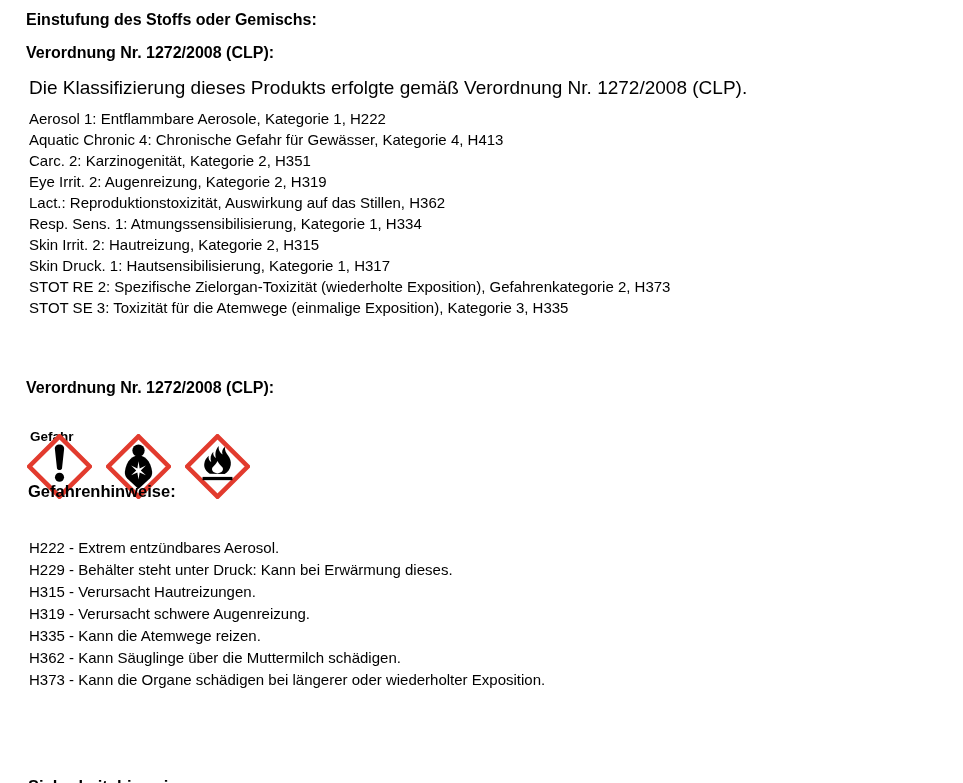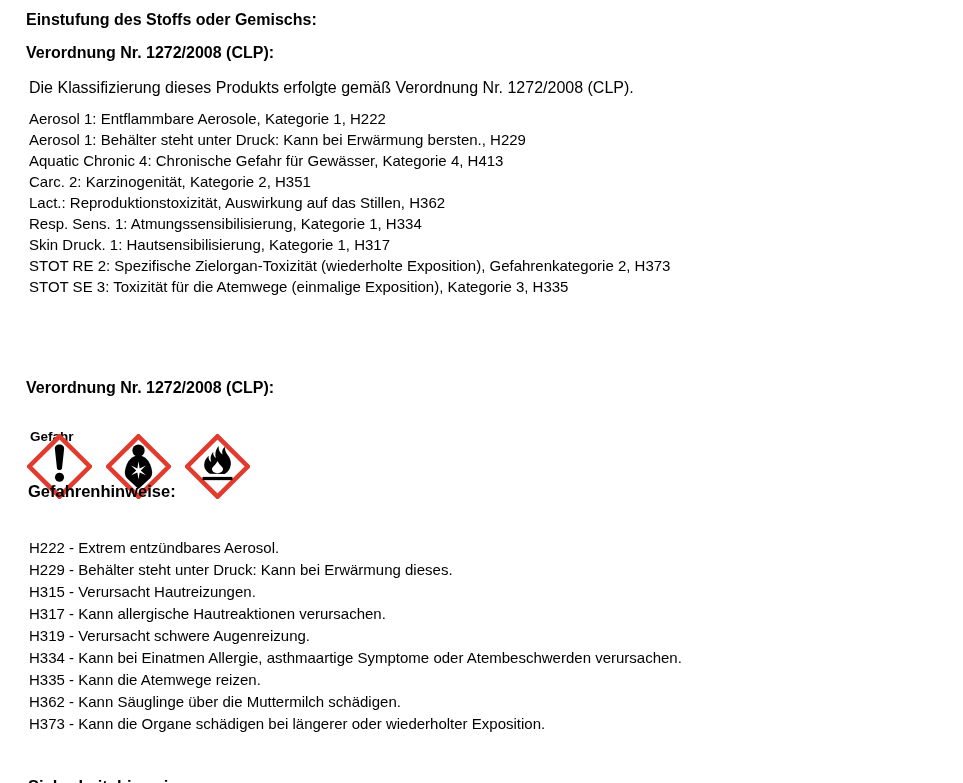--- a/index.html
+++ b/index.html
@@ -17,21 +17,21 @@
     color: #000000;
   }
   .abs { position: absolute; }
   .h-bold {
     font-size: 16px;
     font-weight: bold;
     line-height: 19px;
     white-space: nowrap;
   }
   .body-text {
-    font-size: 16px;
+    font-size: 19px;
     font-weight: normal;
     line-height: 21px;
     white-space: nowrap;
   }
   .list {
     font-size: 15px;
     font-weight: normal;
     white-space: nowrap;
   }
   .list .line { white-space: nowrap; }
@@ -61,25 +61,26 @@
 <div id="page">
 
   <div class="abs h-bold" style="top:10px; left:26px;">Einstufung des Stoffs oder Gemischs:</div>
 
   <div class="abs h-bold" style="top:43px; left:26px;">Verordnung Nr. 1272/2008 (CLP):</div>
 
   <div class="abs body-text" style="top:77px; left:29px;">Die Klassifizierung dieses Produkts erfolgte gemäß Verordnung Nr. 1272/2008 (CLP).</div>
 
   <div id="classification-list" class="abs list" style="top:108px; left:29px;">
     <div class="line">Aerosol 1: Entflammbare Aerosole, Kategorie 1, H222</div>
-    <div class="line">Aerosol 1: Behälter steht unter Druck: Kann bei Erwärmung bersten., H229</div>
     <div class="line">Aquatic Chronic 4: Chronische Gefahr für Gewässer, Kategorie 4, H413</div>
     <div class="line">Carc. 2: Karzinogenität, Kategorie 2, H351</div>
+    <div class="line">Eye Irrit. 2: Augenreizung, Kategorie 2, H319</div>
     <div class="line">Lact.: Reproduktionstoxizität, Auswirkung auf das Stillen, H362</div>
     <div class="line">Resp. Sens. 1: Atmungssensibilisierung, Kategorie 1, H334</div>
+    <div class="line">Skin Irrit. 2: Hautreizung, Kategorie 2, H315</div>
     <div class="line">Skin Druck. 1: Hautsensibilisierung, Kategorie 1, H317</div>
     <div class="line">STOT RE 2: Spezifische Zielorgan-Toxizität (wiederholte Exposition), Gefahrenkategorie 2, H373</div>
     <div class="line">STOT SE 3: Toxizität für die Atemwege (einmalige Exposition), Kategorie 3, H335</div>
   </div>
 
 
   <div class="abs h-bold" style="top:378px; left:26px;">Verordnung Nr. 1272/2008 (CLP):</div>
 
   <div class="abs signal-word" style="top:405px; left:30px;">Gefahr</div>
 
@@ -111,23 +112,21 @@
       </svg>
     </span>
   </div>
 
   <div class="abs h-bold" style="top:482px; left:28px; font-size:16.5px;">Gefahrenhinweise:</div>
 
   <div id="hazard-list" class="abs list" style="top:537px; left:29px;">
     <div class="line">H222 - Extrem entzündbares Aerosol.</div>
     <div class="line">H229 - Behälter steht unter Druck: Kann bei Erwärmung dieses.</div>
     <div class="line">H315 - Verursacht Hautreizungen.</div>
-    <div class="line">H317 - Kann allergische Hautreaktionen verursachen.</div>
     <div class="line">H319 - Verursacht schwere Augenreizung.</div>
-    <div class="line">H334 - Kann bei Einatmen Allergie, asthmaartige Symptome oder Atembeschwerden verursachen.</div>
     <div class="line">H335 - Kann die Atemwege reizen.</div>
     <div class="line">H362 - Kann Säuglinge über die Muttermilch schädigen.</div>
     <div class="line">H373 - Kann die Organe schädigen bei längerer oder wiederholter Exposition.</div>
   </div>
 
   <div class="abs h-bold" style="top:777px; left:28px; font-size:16.5px;">Sicherheitshinweise:</div>
 
 </div>
 
 </body></html>

